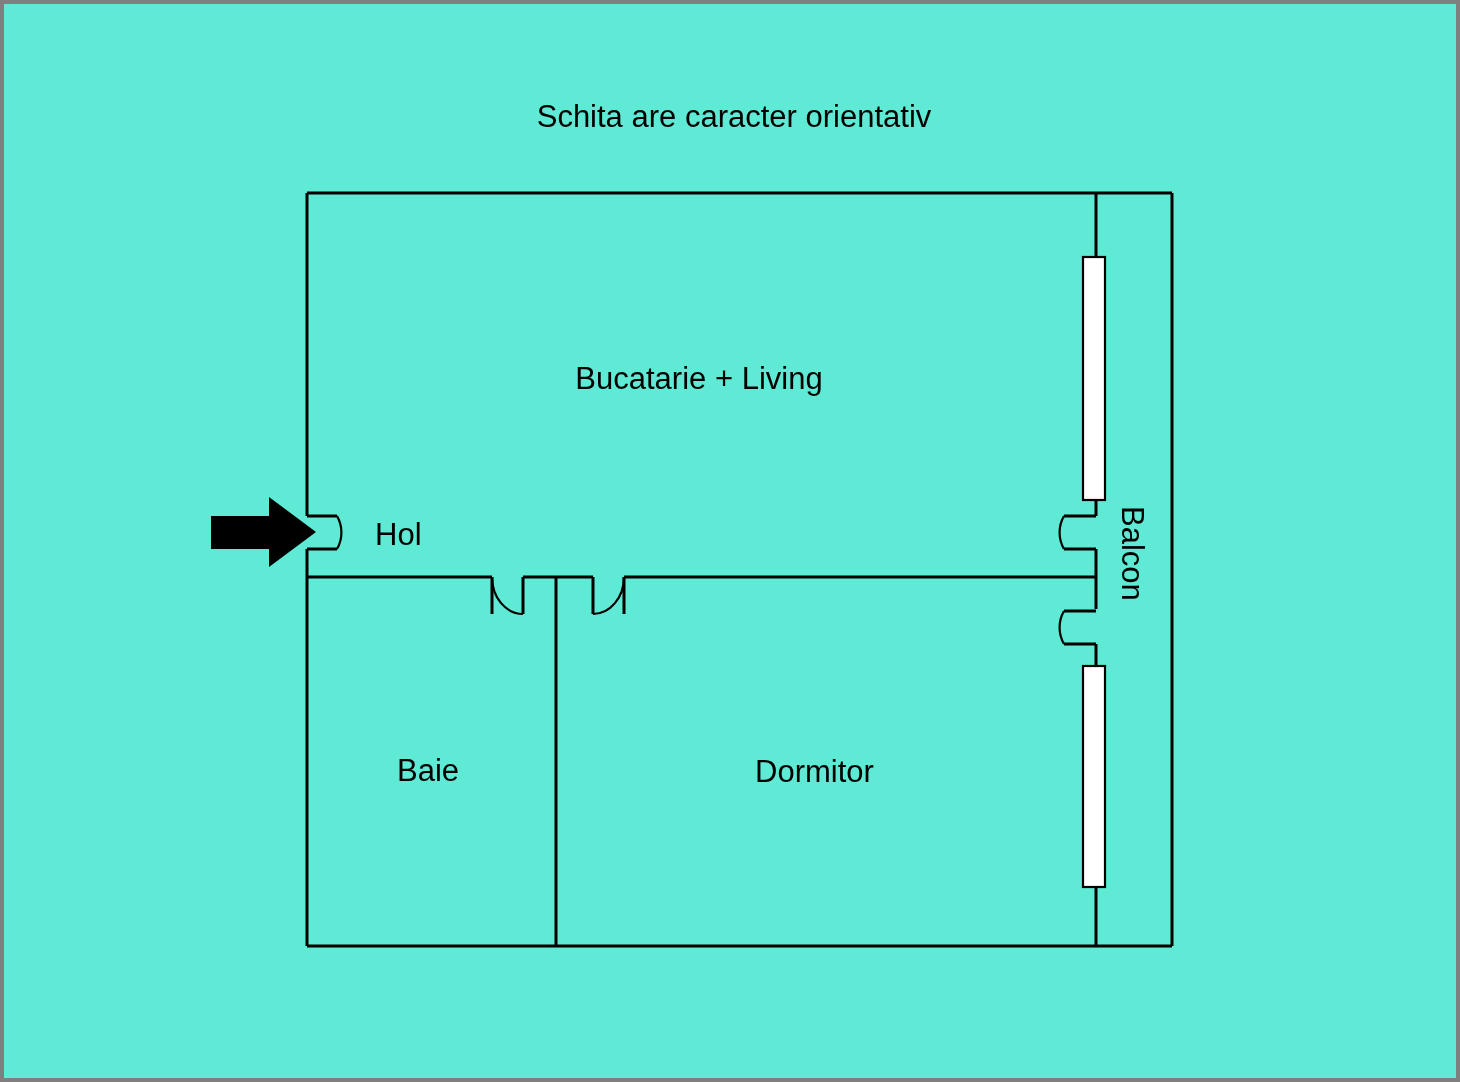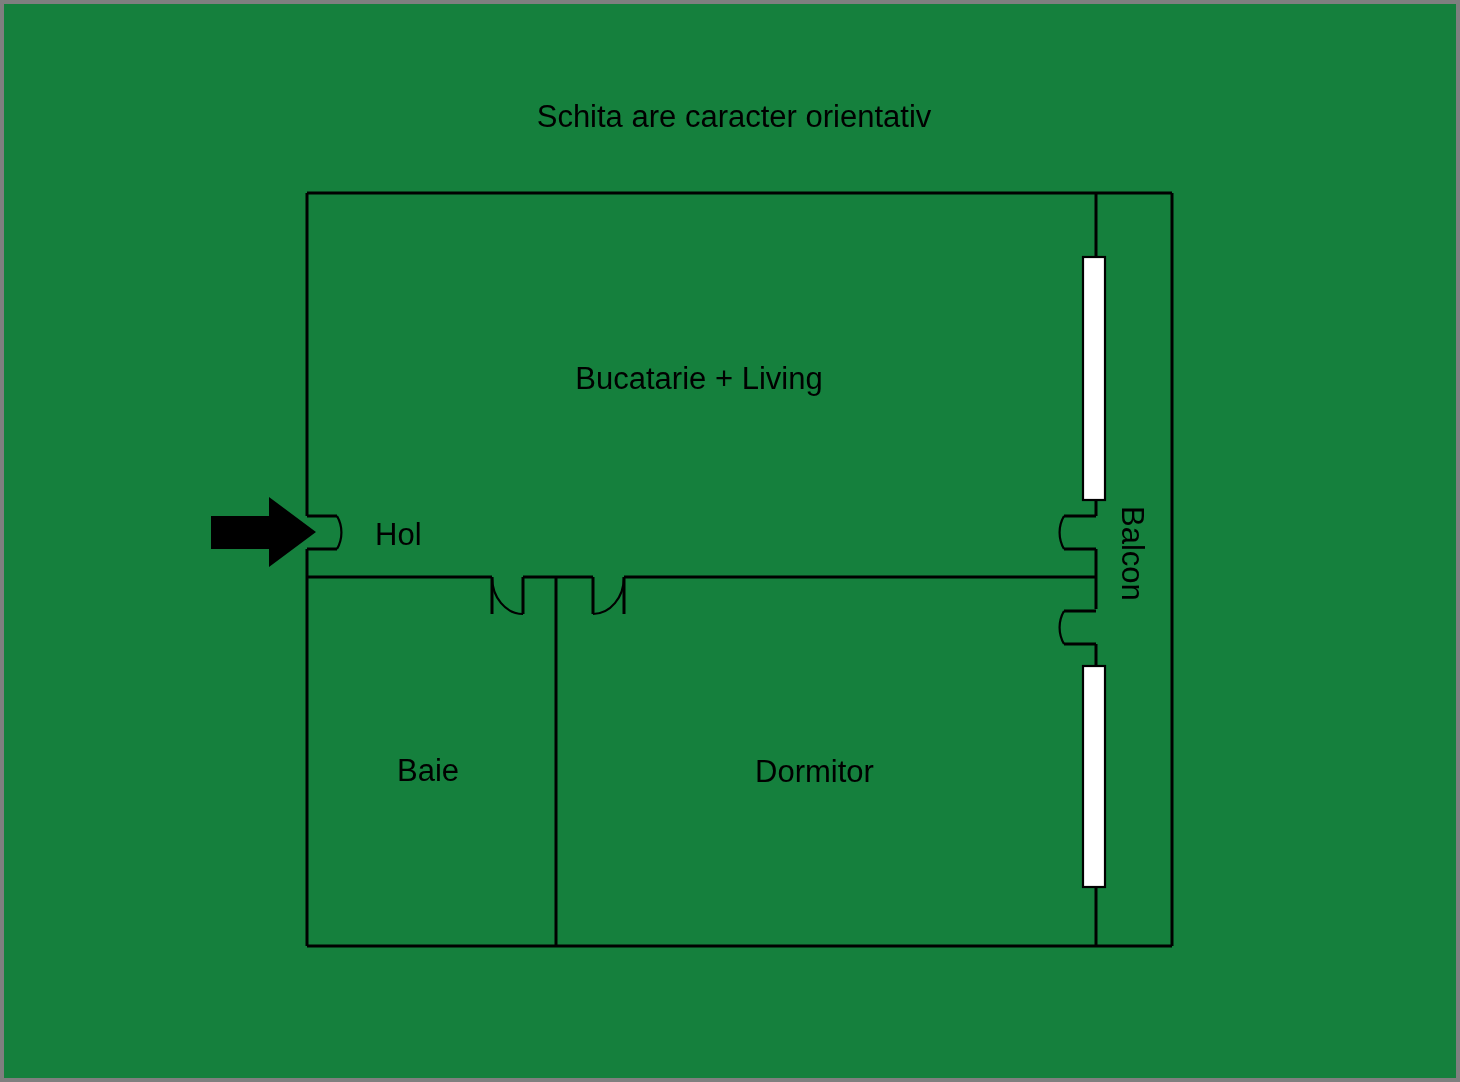--- a/index.html
+++ b/index.html
@@ -10,21 +10,21 @@
   body {
     width: 1460px;
     height: 1082px;
     font-family: "Liberation Sans", sans-serif;
     overflow: hidden;
   }
   #page {
     position: relative;
     width: 1460px;
     height: 1082px;
-    background: #15803d;
+    background: #5eead4;
     box-sizing: border-box;
     border: 4px solid #7f7f7f;
   }
   #plan-svg {
     position: absolute;
     left: 0;
     top: 0;
     width: 1460px;
     height: 1082px;
     display: block;

